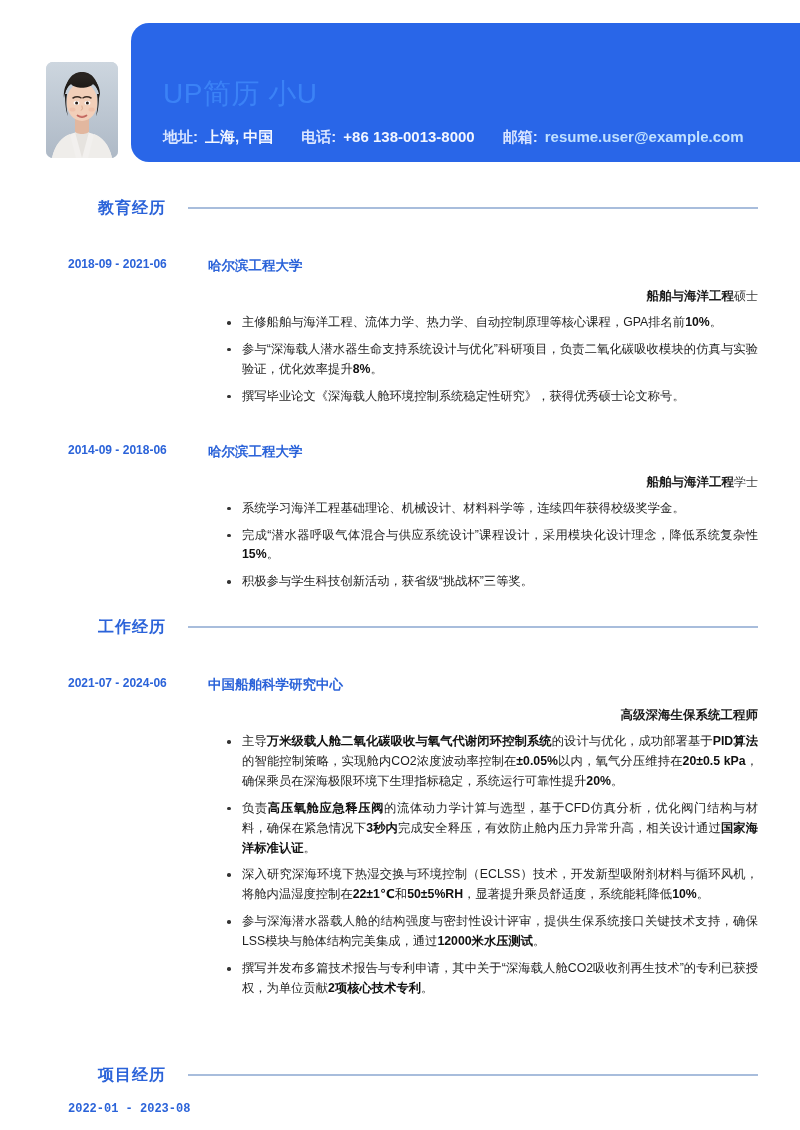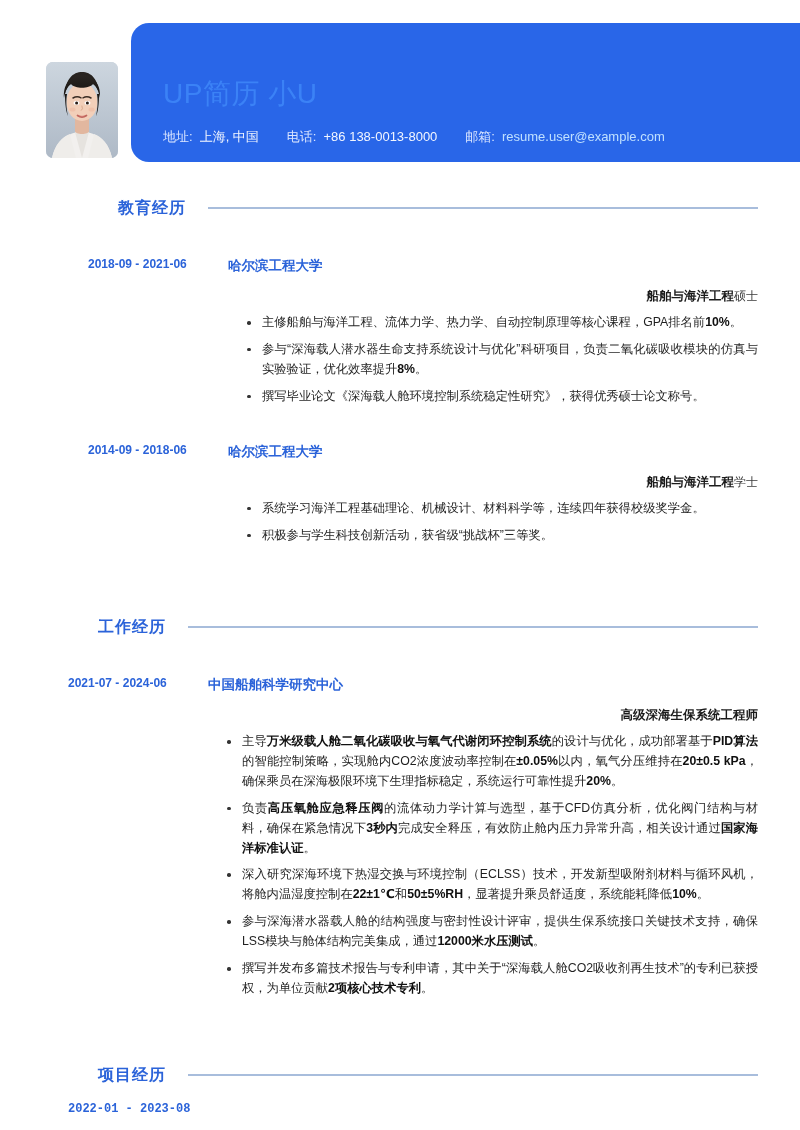--- a/index.html
+++ b/index.html
@@ -37,22 +37,23 @@
     font-weight: 400;
     letter-spacing: .5px;
     white-space: nowrap;
   }
   .header-contact {
     position: absolute;
     left: 163px; top: 128px;
     display: flex;
     align-items: baseline;
     white-space: nowrap;
-    font-size: 13px;
+    font-size: 15px;
     color: #e3ecff;
+    font-weight: bold;
   }
   .contact-group { display:flex; align-items:baseline; margin-right: 28px; }
   .contact-group:last-child { margin-right: 0; }
   .contact-label { color:#dbe6ff; margin-right: 7px; }
   .contact-value { color:#f2f6ff; }
   .contact-value.email { color:#bfe0ff; }
 
   
   .section { position: absolute; left: 0; width: 800px; }
   .section-head {
@@ -199,21 +200,21 @@
       <span class="contact-label">电话:</span>
       <span class="contact-value">+86 138-0013-8000</span>
     </span>
     <span class="contact-group">
       <span class="contact-label">邮箱:</span>
       <span class="contact-value email">resume.user@example.com</span>
     </span>
   </div>
 
   <div id="sections-root">
-      <div class="section" style="top: 195px; padding-left: 20px;">
+      <div class="section" style="top: 195px;">
         <div class="section-head">
           <div class="section-title">教育经历</div>
           <div class="section-rule"></div>
         </div>
         <div class="entry">
           <div class="entry-row">
             <div class="entry-date">2018-09 - 2021-06</div>
             <div class="entry-org">哈尔滨工程大学</div>
           </div>
           <div class="entry-sub">
@@ -230,20 +231,21 @@
           <div class="entry-row">
             <div class="entry-date">2014-09 - 2018-06</div>
             <div class="entry-org">哈尔滨工程大学</div>
           </div>
           <div class="entry-sub">
             <div class="entry-sub-left">船舶与海洋工程</div>
             <div class="entry-sub-right">学士</div>
           </div>
           <ul class="bullets">
             <li>系统学习海洋工程基础理论、机械设计、材料科学等，连续四年获得校级奖学金。</li>
+            <li>完成“潜水器呼吸气体混合与供应系统设计”课程设计，采用模块化设计理念，降低系统复杂性<b>15%</b>。</li>
             <li>积极参与学生科技创新活动，获省级“挑战杯”三等奖。</li>
           </ul>
         </div>
       </div>
       <div class="section" style="top: 614px;">
         <div class="section-head">
           <div class="section-title">工作经历</div>
           <div class="section-rule"></div>
         </div>
         <div class="entry">

